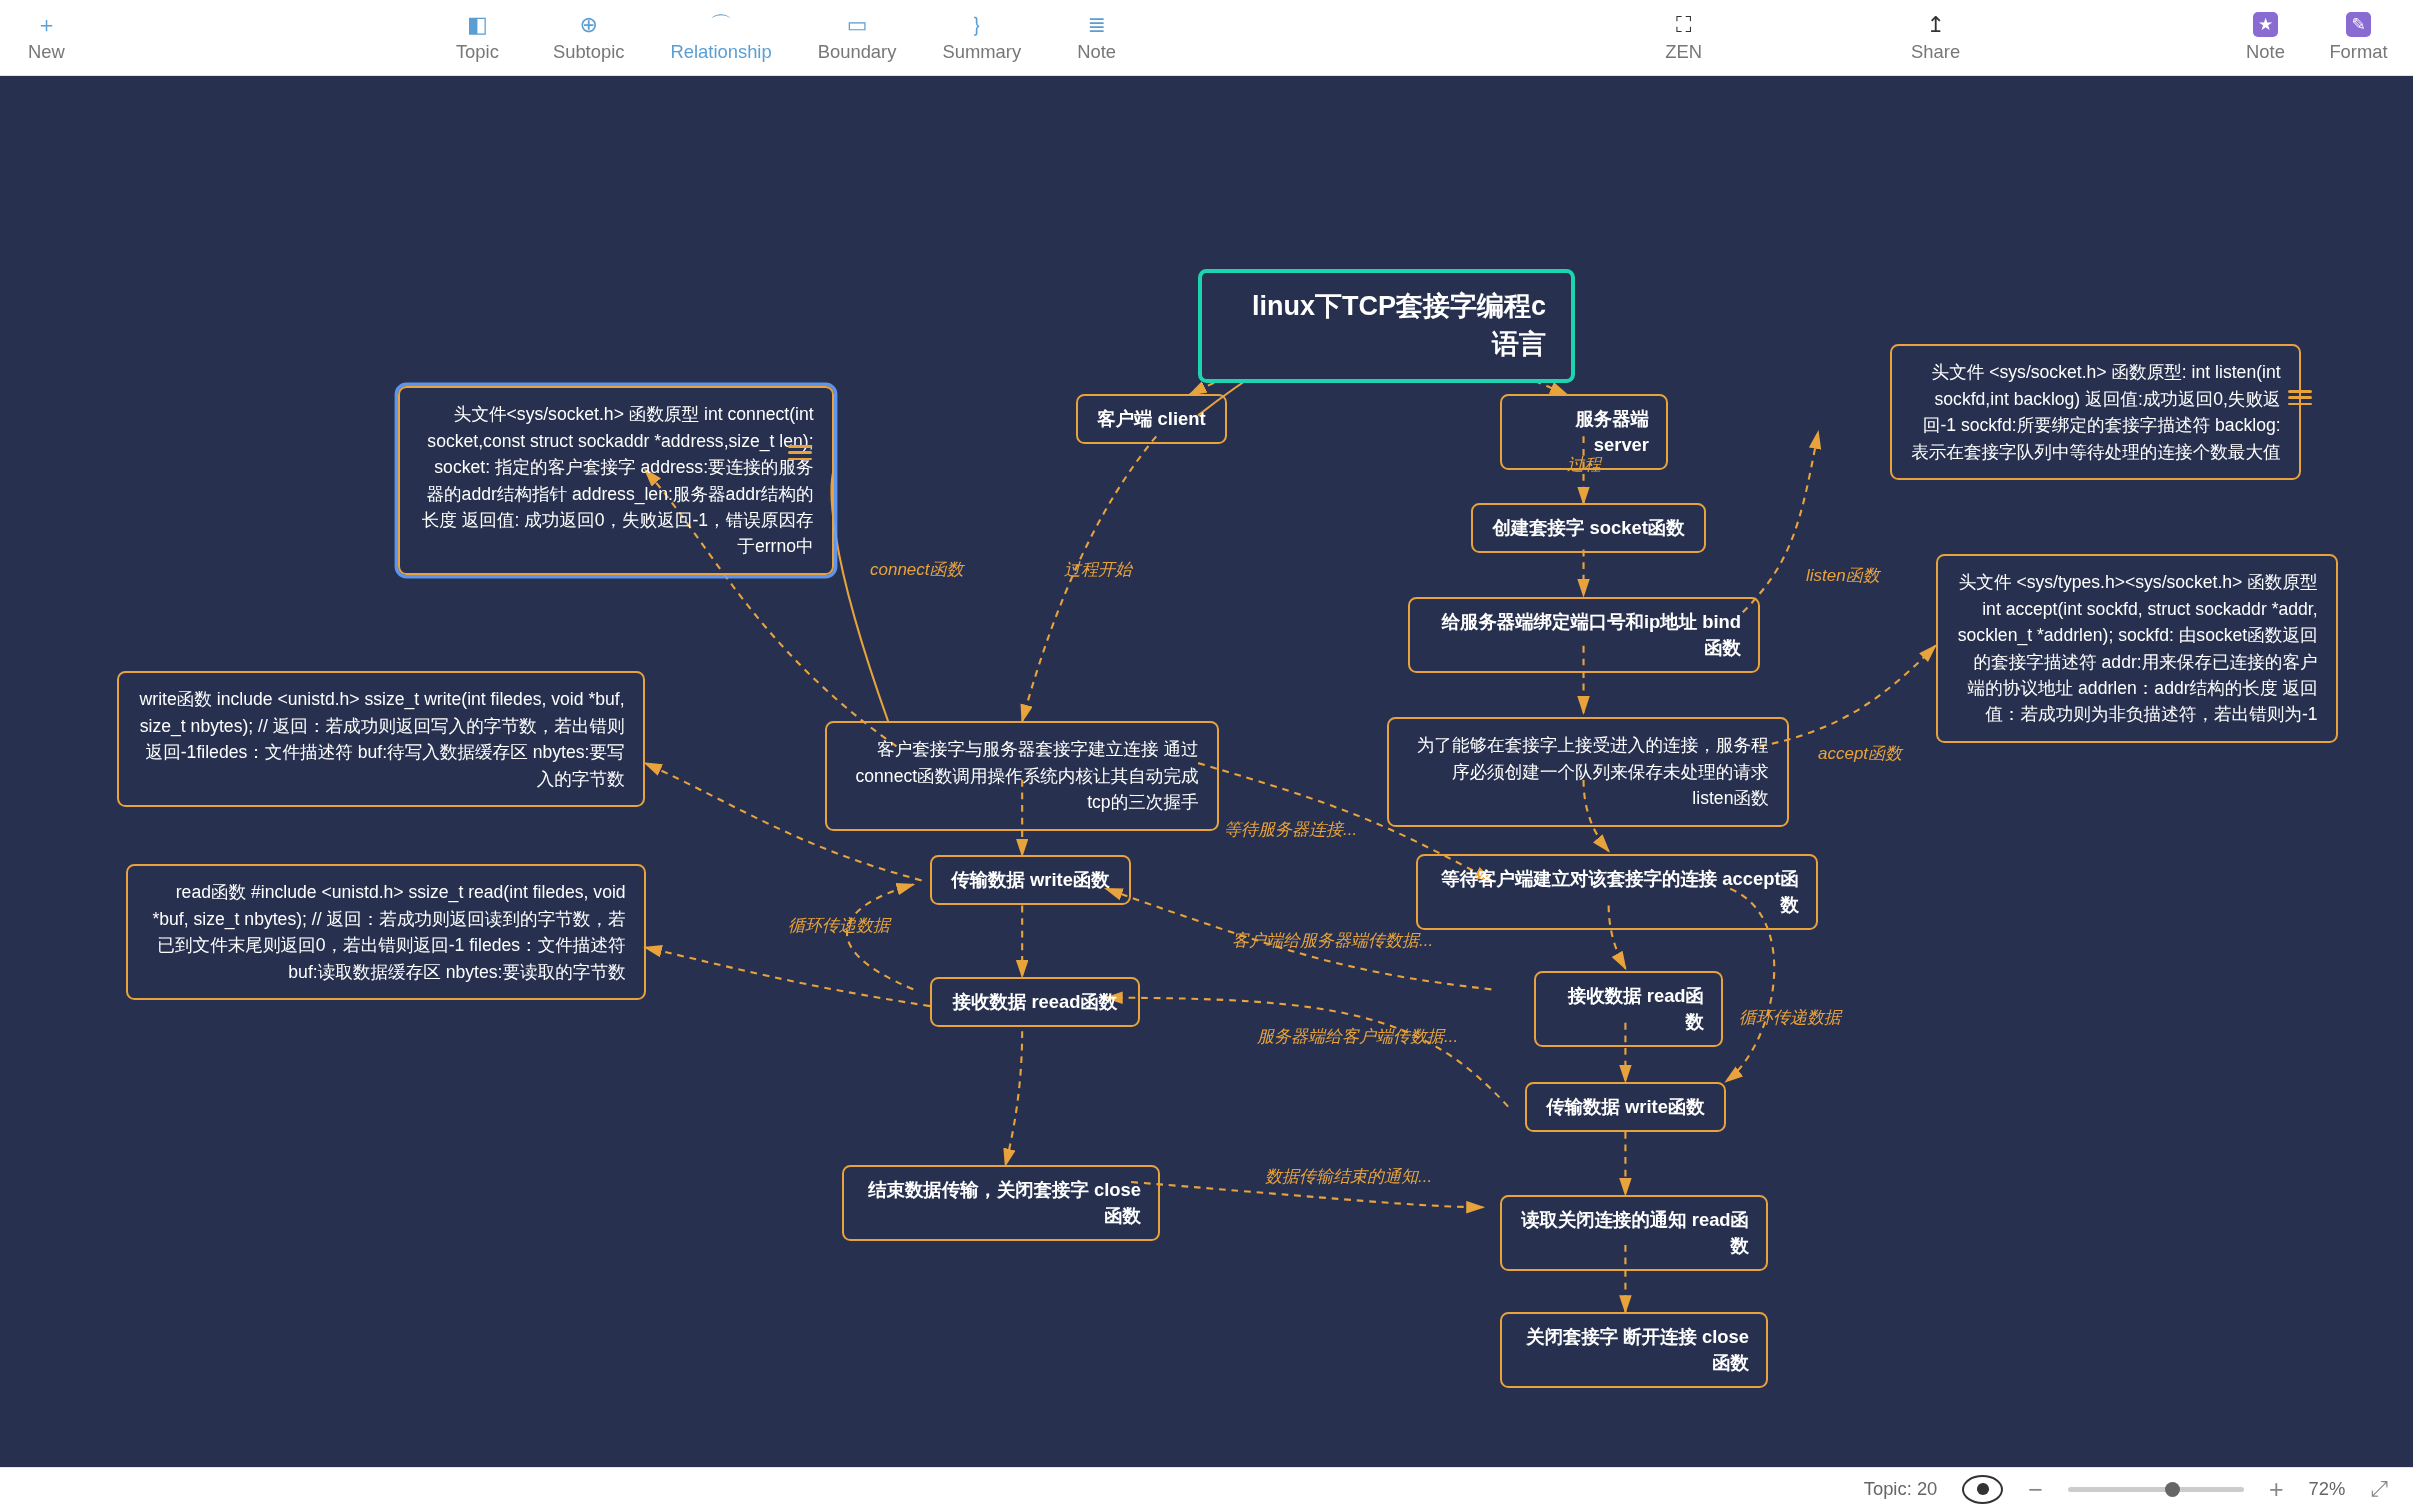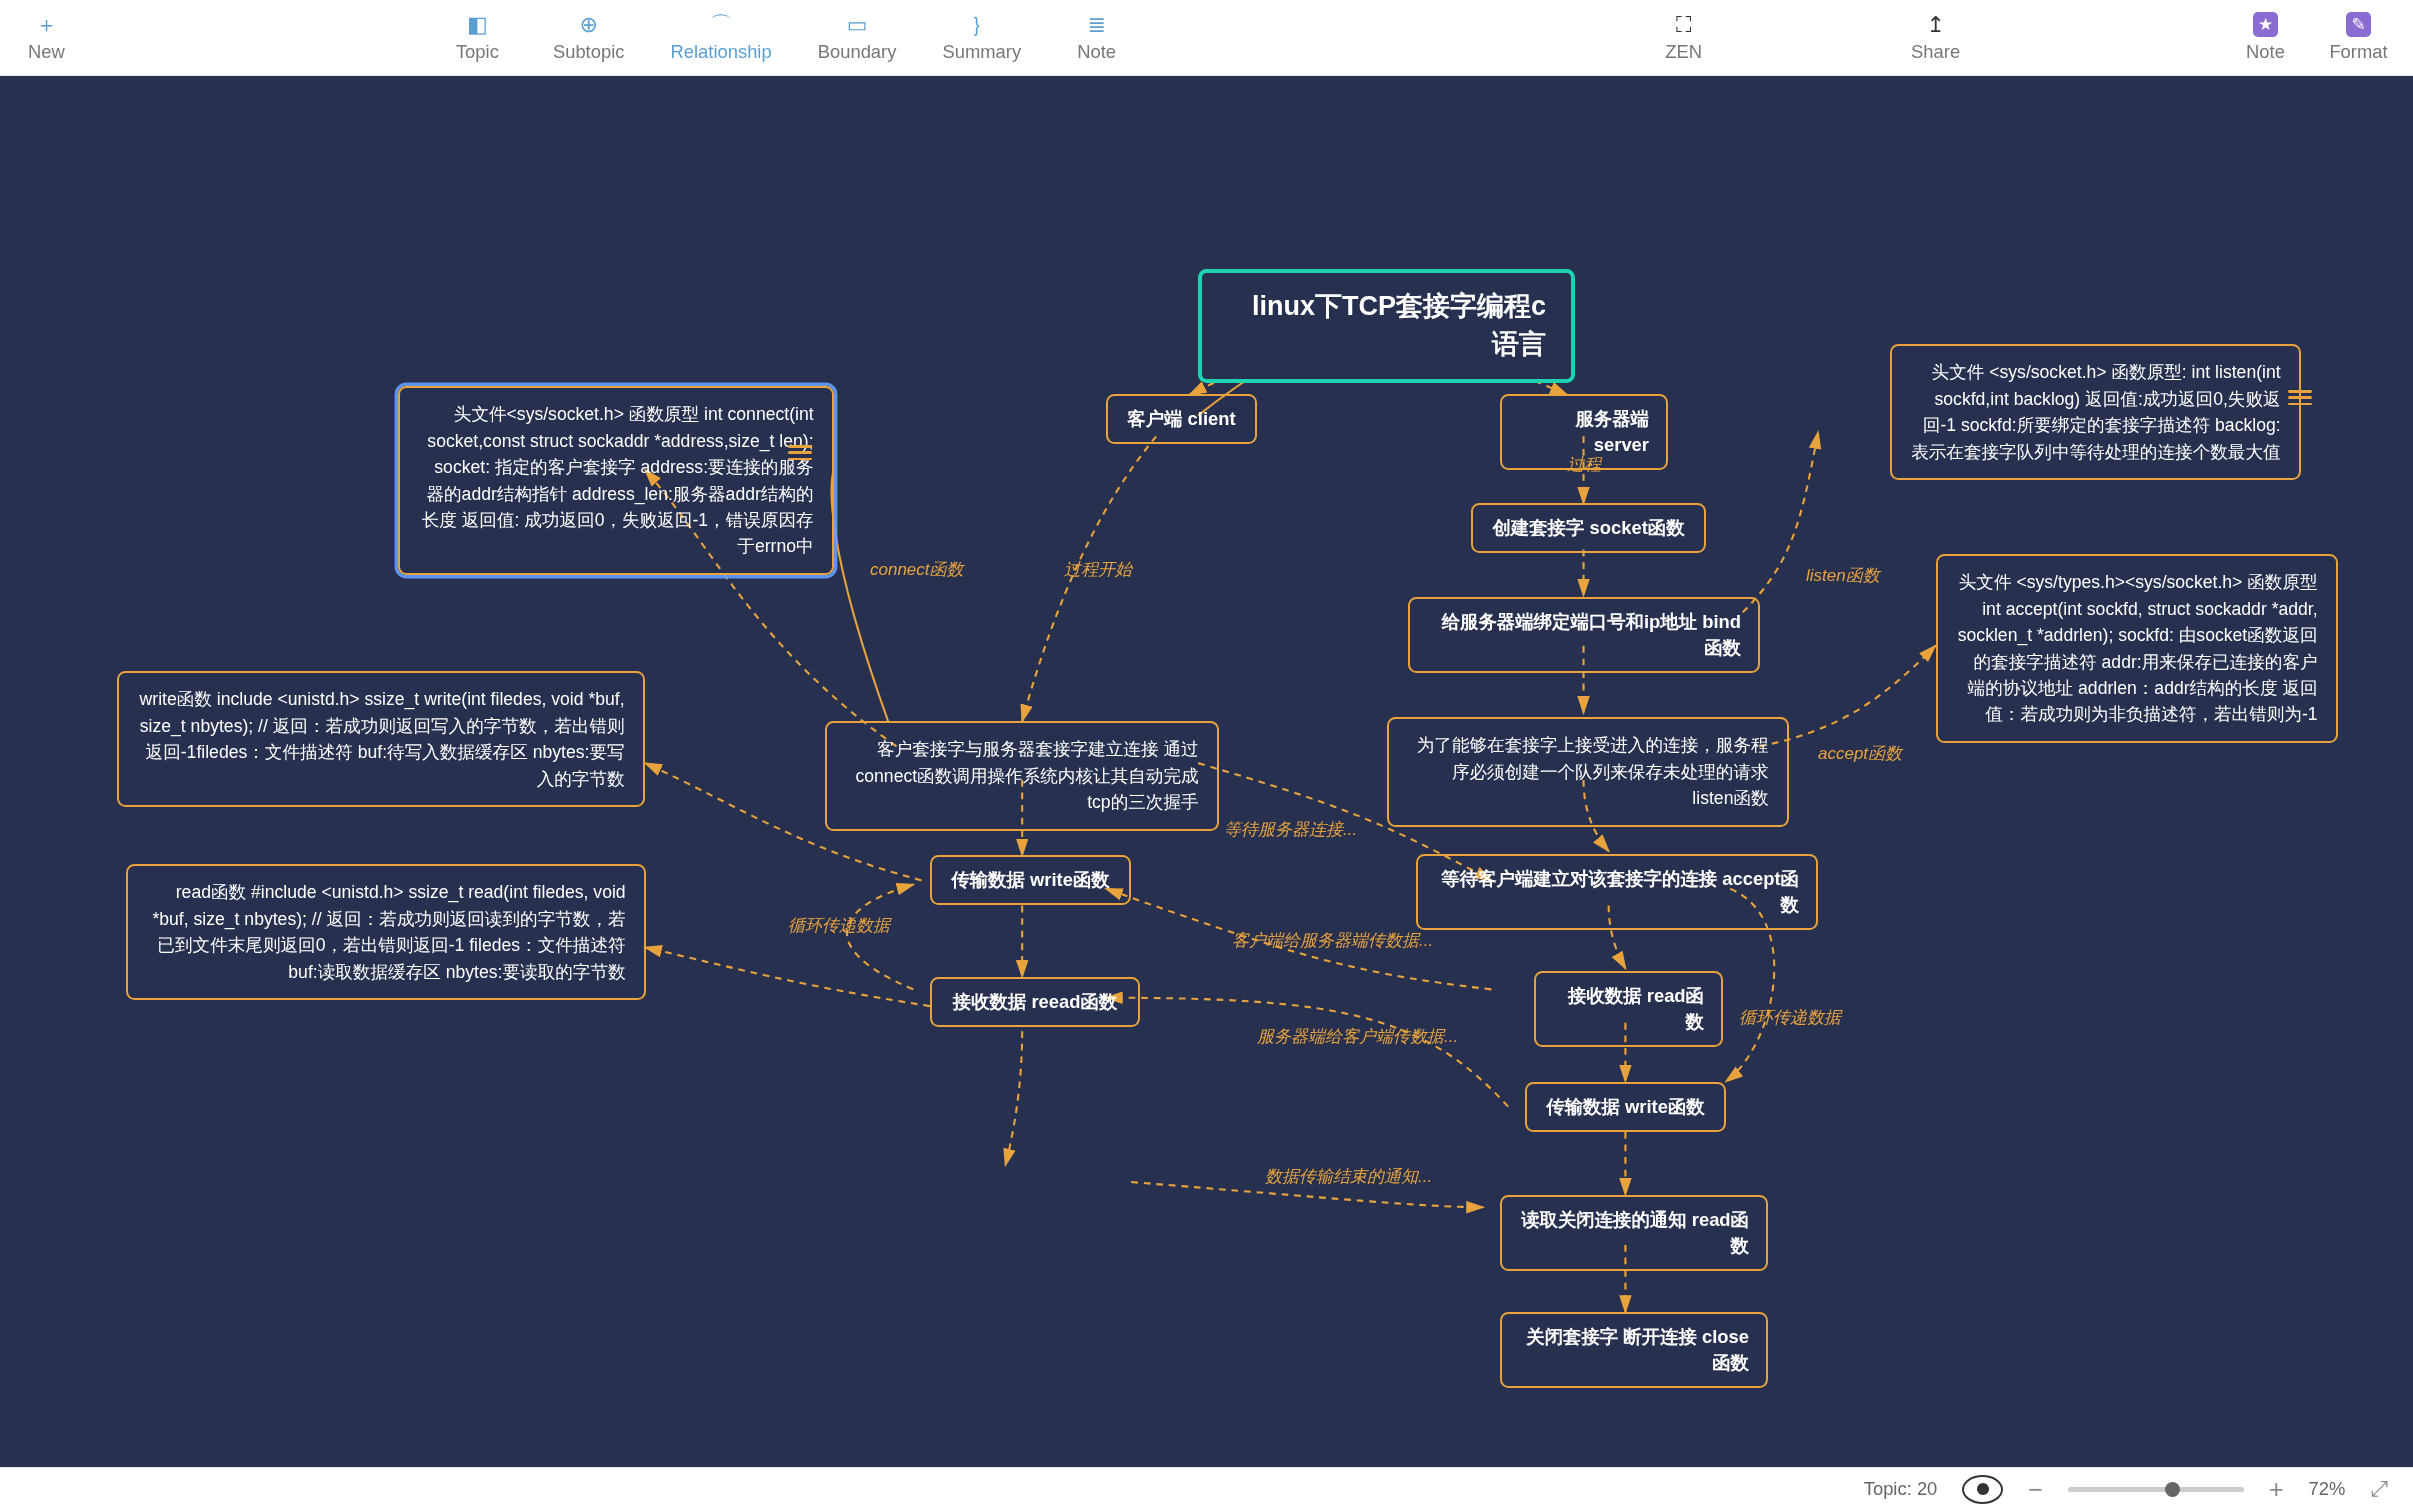--- a/index.html
+++ b/index.html
@@ -128,24 +128,25 @@
     <path d="M1090 1090 C970 1040 1000 990 1090 965"></path>
   </g>
   <g stroke="#e8a33d" stroke-width="2.5" fill="none">
     <path d="M995 470 C990 490 985 560 1060 770"></path>
     <path d="M1430 405 Q1500 350 1560 320"></path>
   </g>
 </svg>
 
 <div class="node root" style="left:1198px;top:193px;width:377px">linux下TCP套接字编程c语言</div>
 
-<div class="node" style="left:1106px;top:318px;width:151px">客户端 client</div>
+<div class="node" style="left:1076px;top:318px;width:151px">客户端 client</div>
 <div class="node note" style="left:825px;top:645px;width:394px">客户套接字与服务器套接字建立连接 通过connect函数调用操作系统内核让其自动完成tcp的三次握手</div>
 <div class="node" style="left:930px;top:779px;width:201px">传输数据  write函数</div>
 <div class="node" style="left:930px;top:901px;width:210px">接收数据  reead函数</div>
+<div class="node" style="left:842px;top:1089px;width:318px">结束数据传输，关闭套接字   close函数</div>
 
 <div class="node" style="left:1500px;top:318px;width:168px">服务器端 server</div>
 <div class="node" style="left:1471px;top:427px;width:235px">创建套接字 socket函数</div>
 <div class="node" style="left:1408px;top:521px;width:352px">给服务器端绑定端口号和ip地址  bind函数</div>
 <div class="node" style="left:1416px;top:778px;width:402px">等待客户端建立对该套接字的连接   accept函数</div>
 <div class="node note" style="left:1387px;top:641px;width:402px">为了能够在套接字上接受进入的连接，服务程序必须创建一个队列来保存未处理的请求  listen函数</div>
 <div class="node" style="left:1534px;top:895px;width:189px">接收数据 read函数</div>
 <div class="node" style="left:1525px;top:1006px;width:201px">传输数据  write函数</div>
 <div class="node" style="left:1500px;top:1119px;width:268px">读取关闭连接的通知  read函数</div>
 <div class="node" style="left:1500px;top:1236px;width:268px">关闭套接字  断开连接  close函数</div>

